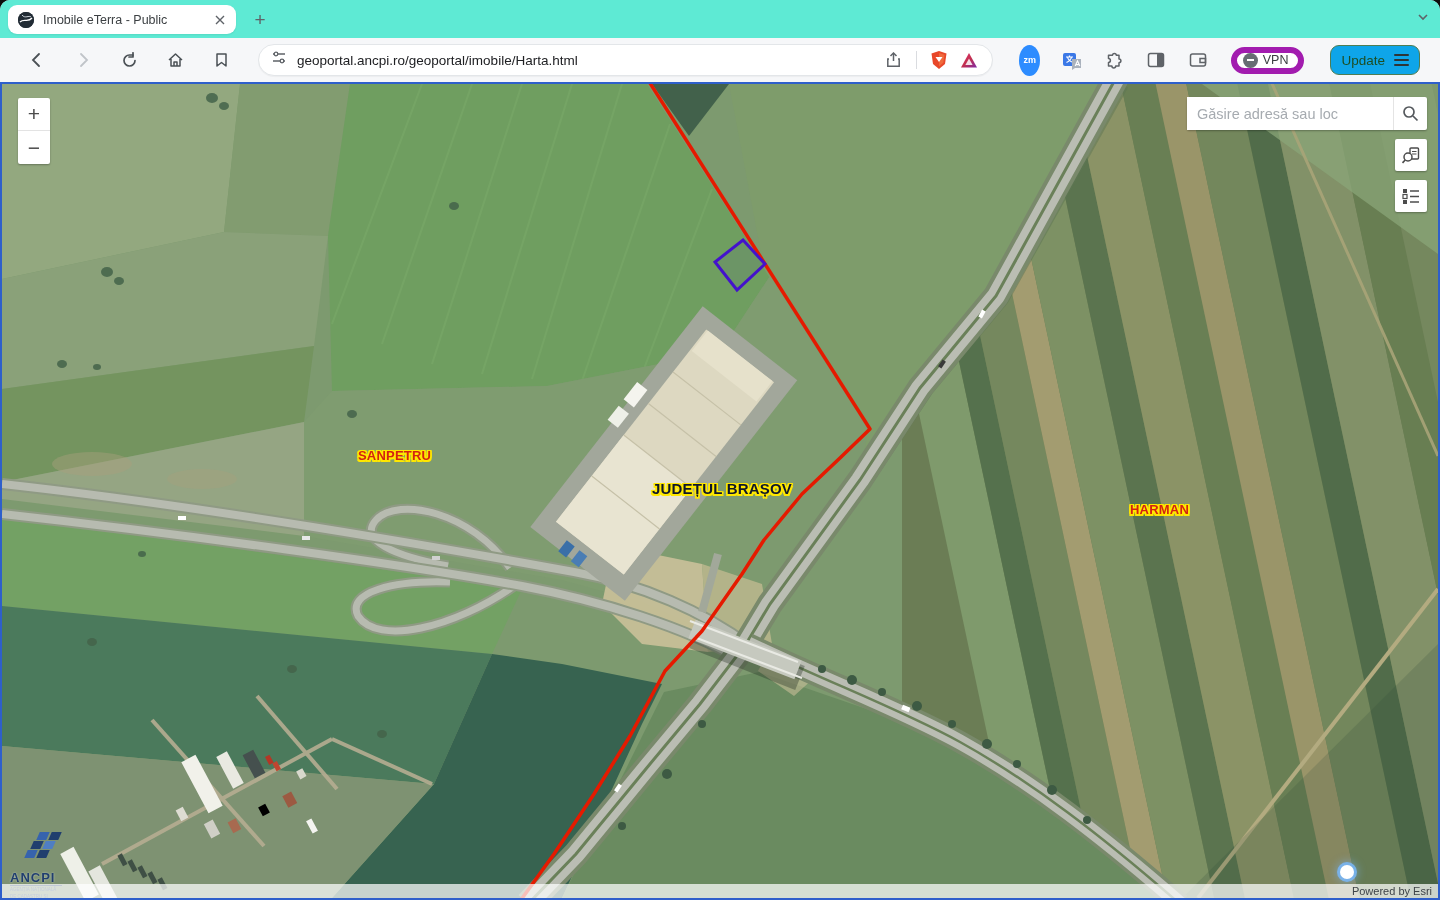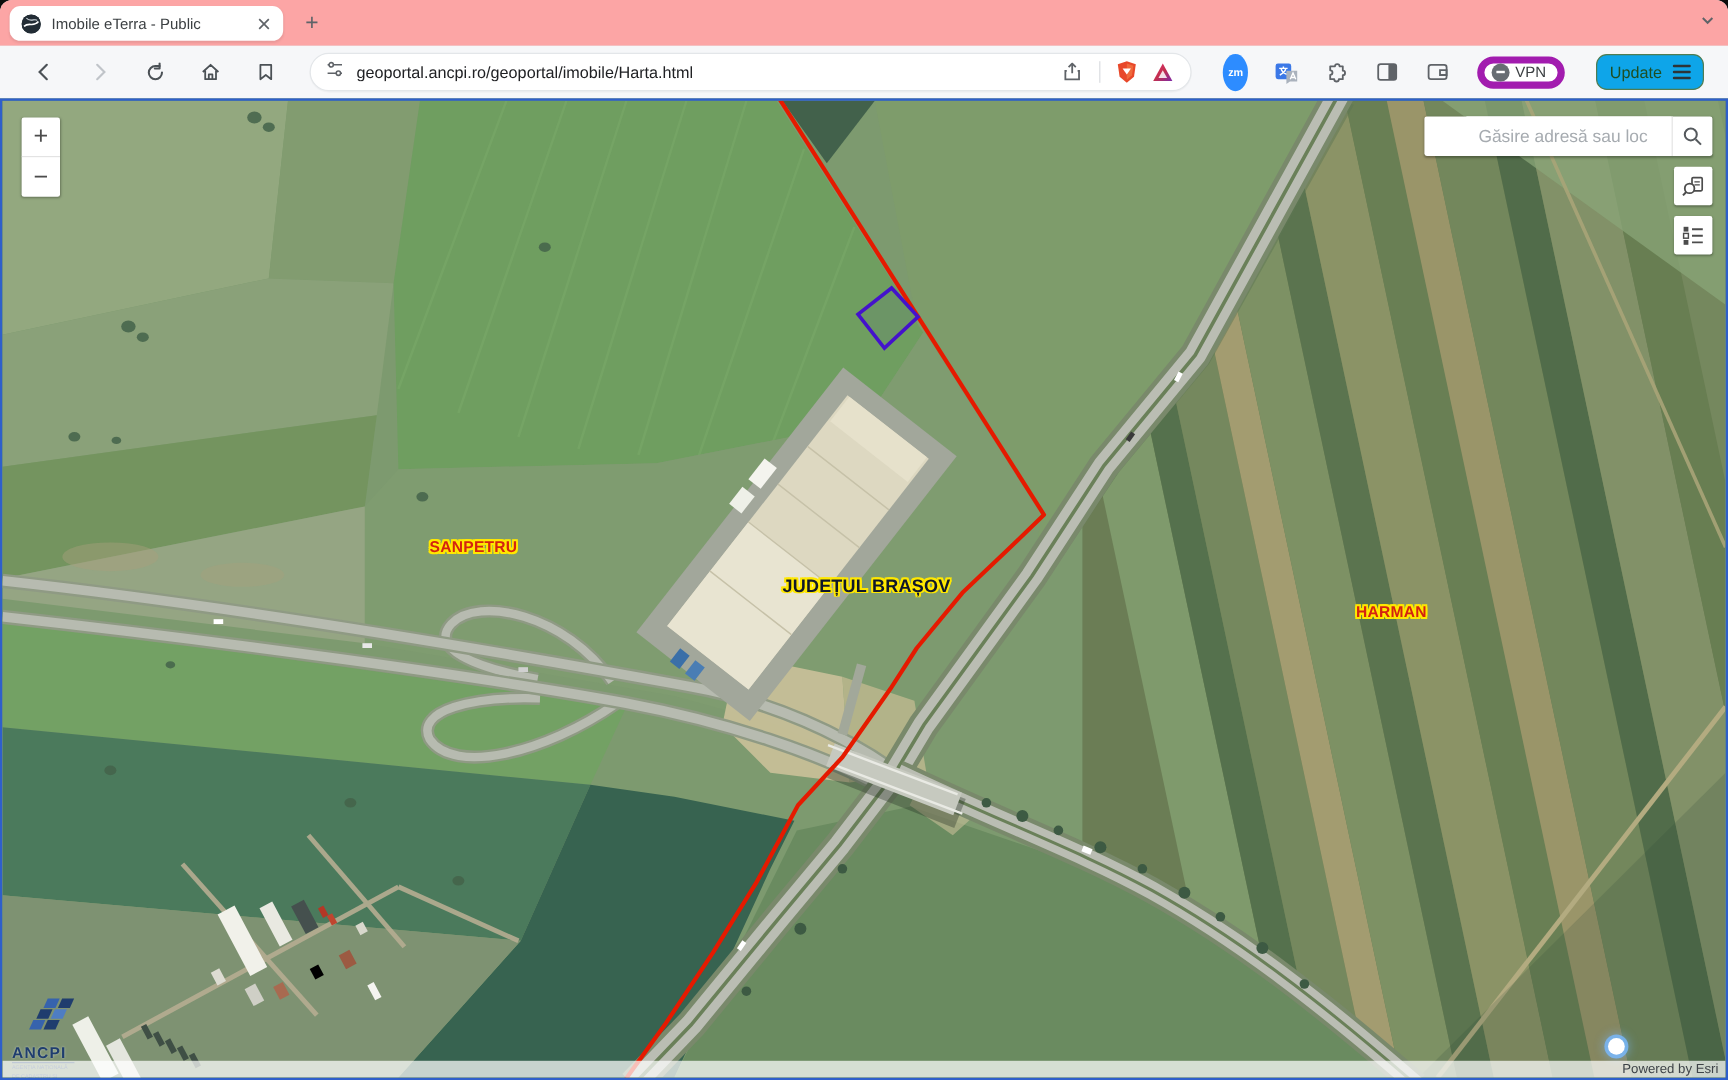--- a/index.html
+++ b/index.html
@@ -2,21 +2,21 @@
 <html><head>
 <meta charset="utf-8">
 <style>
   * { margin:0; padding:0; box-sizing:border-box; }
   html,body { width:1440px; height:900px; overflow:hidden; background:#0c0c0c;
               font-family:"Liberation Sans", sans-serif; }
   .window { width:1440px; height:900px; border-radius:10px 10px 0 0; overflow:hidden;
             display:flex; flex-direction:column; background:#dee1e6; }
 
   
-  .tabstrip { height:38px; background:#fca5a5; position:relative; flex:0 0 38px; }
+  .tabstrip { height:38px; background:#5eead4; position:relative; flex:0 0 38px; }
   .tab { position:absolute; left:8px; top:5px; width:228px; height:29px; background:#fff;
          border-radius:9px; display:flex; align-items:center; padding:0 8px 0 10px;
          box-shadow:0 1px 2px rgba(0,0,0,.08); }
   .favicon { width:16px; height:16px; border-radius:50%; background:#1f2a33; position:relative; flex:0 0 16px; }
   .favicon svg { position:absolute; inset:0; }
   .tab-title { font-size:12.5px; color:#3c4043; margin-left:9px; white-space:nowrap; overflow:hidden;
                flex:1 1 auto; }
   .tab-close { width:16px; height:16px; display:flex; align-items:center; justify-content:center;
                border-radius:4px; color:#5f6368; flex:0 0 16px; }
   .newtab { position:absolute; left:247px; top:7px; width:26px; height:26px; display:flex;
@@ -62,21 +62,21 @@
                 -1.5px 0 0 #ffe800, 1.5px 0 0 #ffe800; white-space:nowrap; }
   .maplabel.black { color:#0f172a; font-size:15px; }
 
   .zoomctl { position:absolute; left:16px; top:14px; width:32px; background:#fff; border-radius:2px;
              box-shadow:0 1px 2px rgba(0,0,0,.3); overflow:hidden; }
   .zoombtn { width:32px; height:33px; display:flex; align-items:center; justify-content:center;
              font-size:21px; color:#4c4c4c; }
   .zoombtn:first-child { border-bottom:1px solid #e3e3e3; }
 
   .searchbox { position:absolute; left:1185px; top:13px; width:240px; height:33px; background:#fff;
-               border-radius:2px; box-shadow:0 1px 2px rgba(0,0,0,.3); display:flex; align-items:center;padding-left:35px; }
+               border-radius:2px; box-shadow:0 1px 2px rgba(0,0,0,.3); display:flex; align-items:center; }
   .searchbox input { flex:1 1 auto; border:none; outline:none; height:100%; padding:0 10px;
                font-size:14.5px; color:#444; font-family:"Liberation Sans",sans-serif; min-width:0; }
   .searchbox input::placeholder { color:#a6abb0; }
   .search-sep { width:1px; height:33px; background:#e4e4e4; }
   .search-btn { width:33px; height:33px; display:flex; align-items:center; justify-content:center;
                 color:#55595d; flex:0 0 33px; }
 
   .maptool { position:absolute; left:1393px; width:32px; height:32px; background:#fff; border-radius:2px;
              box-shadow:0 1px 2px rgba(0,0,0,.3); display:flex; align-items:center; justify-content:center;
              color:#4c4c4c; }

